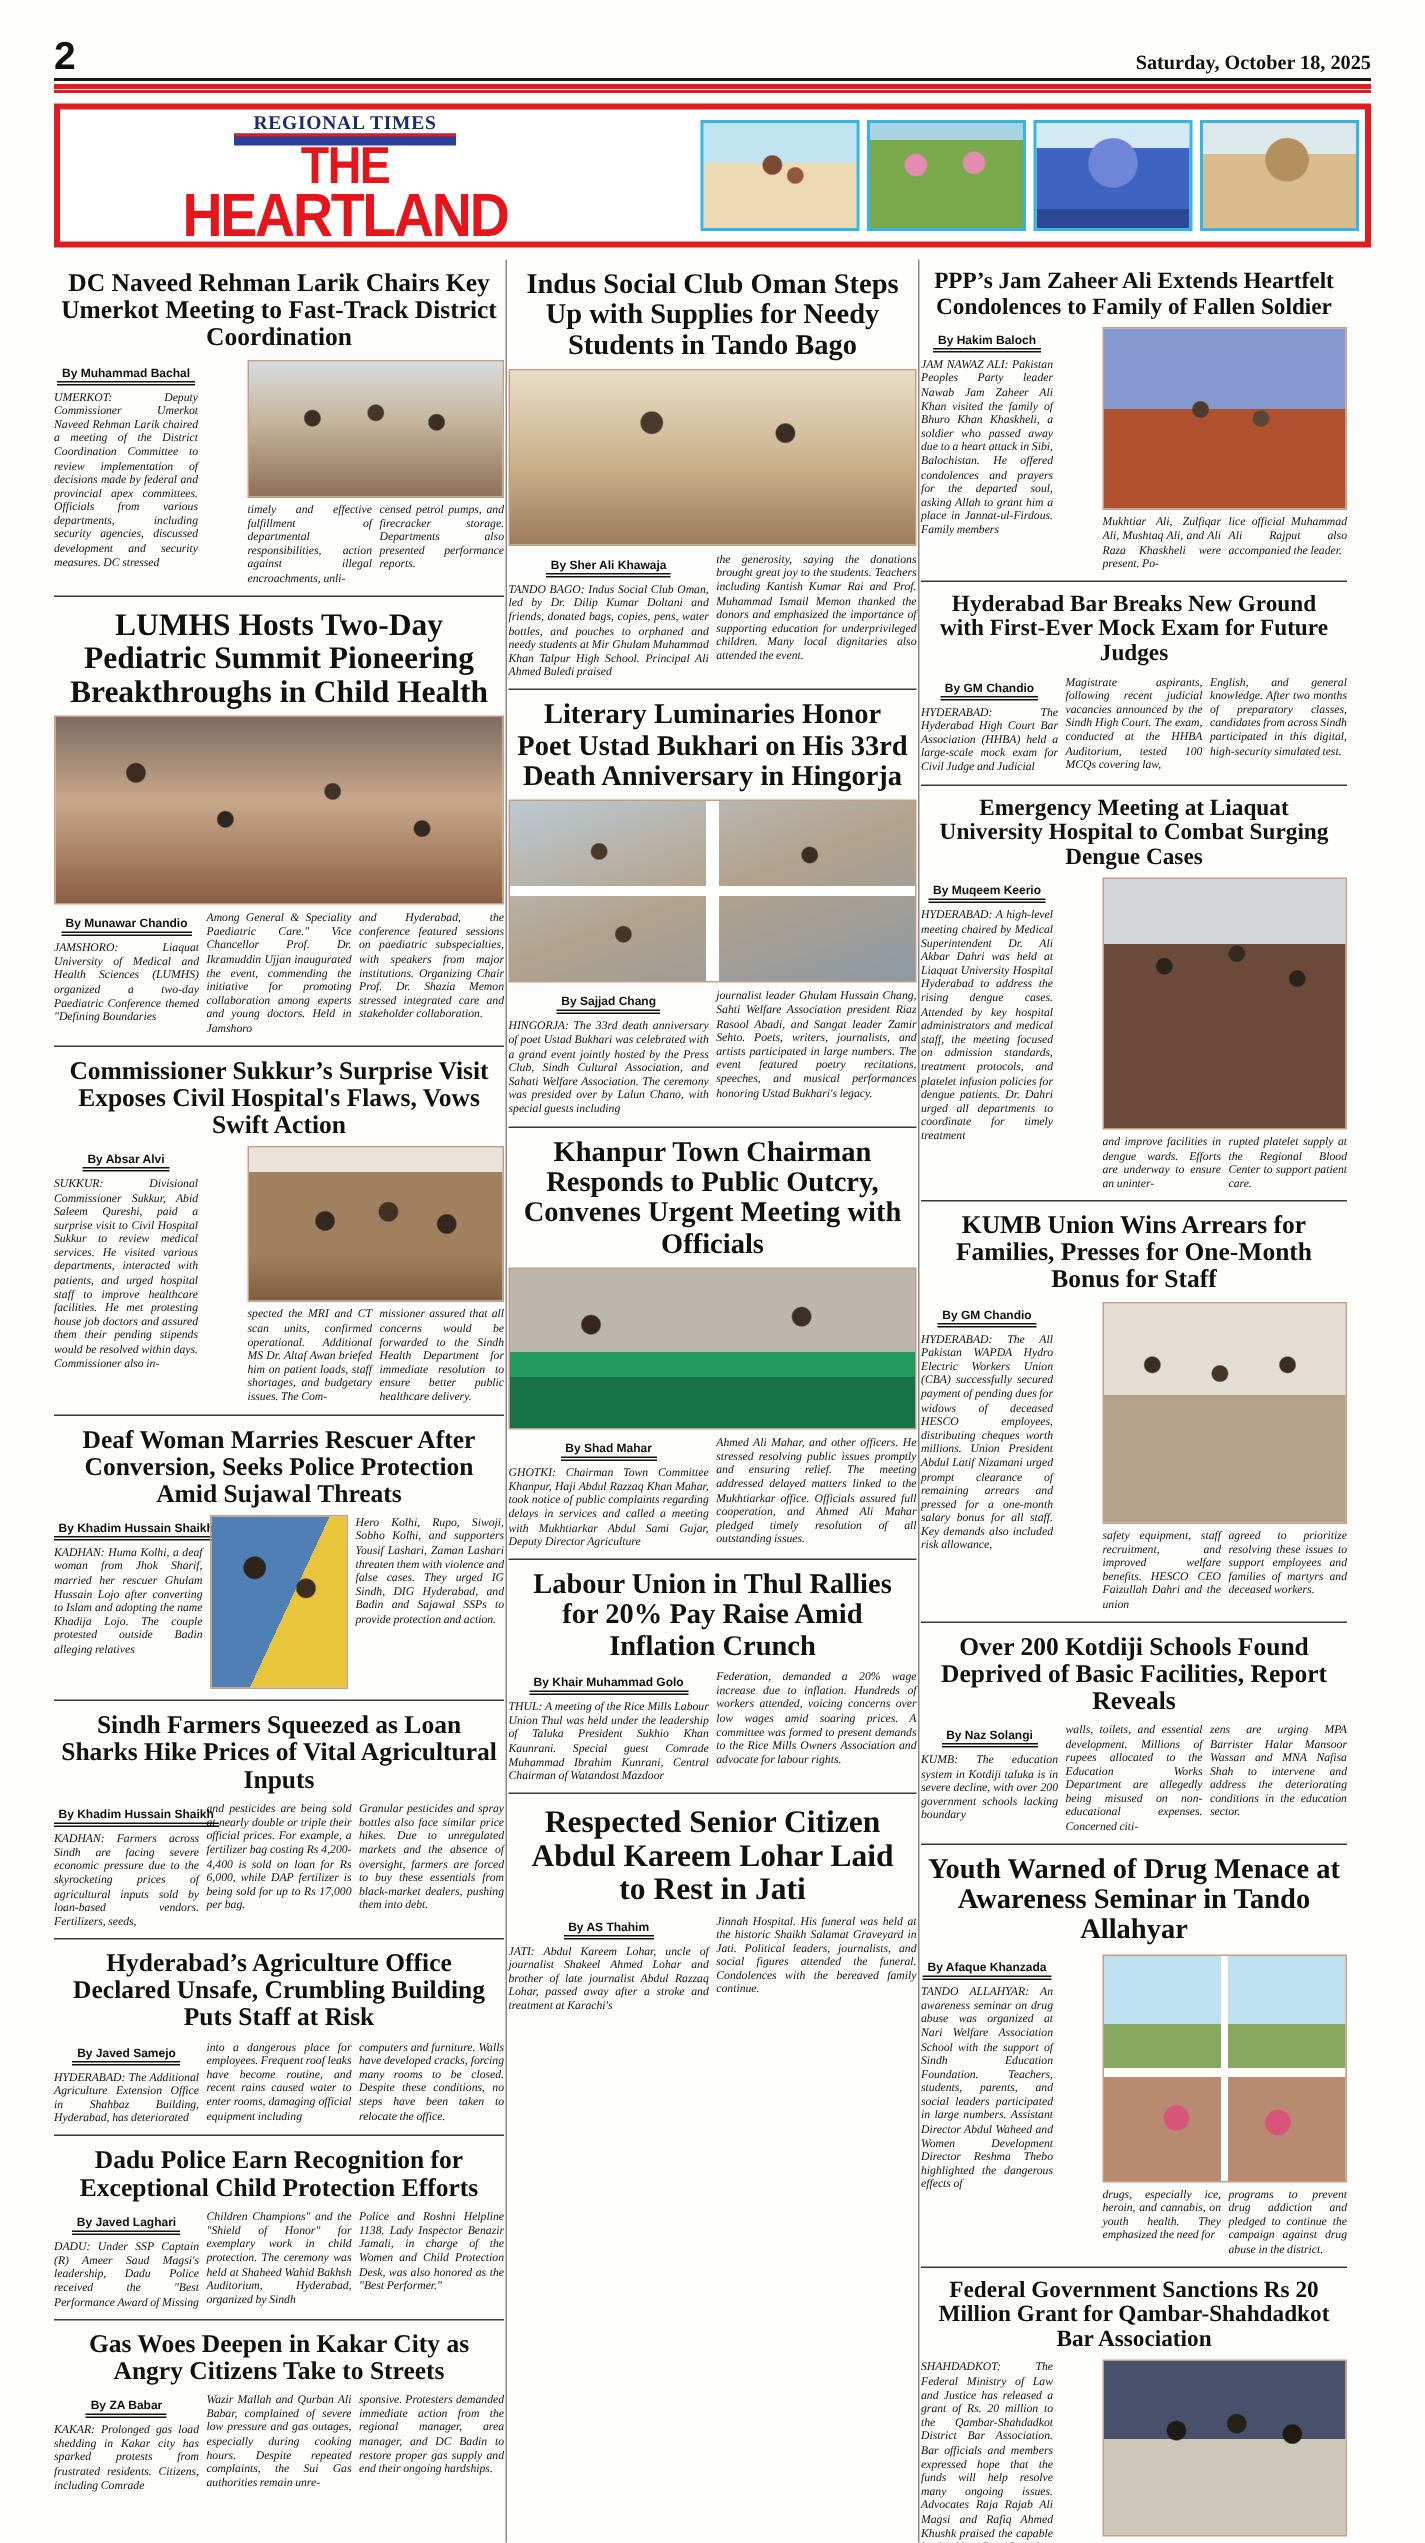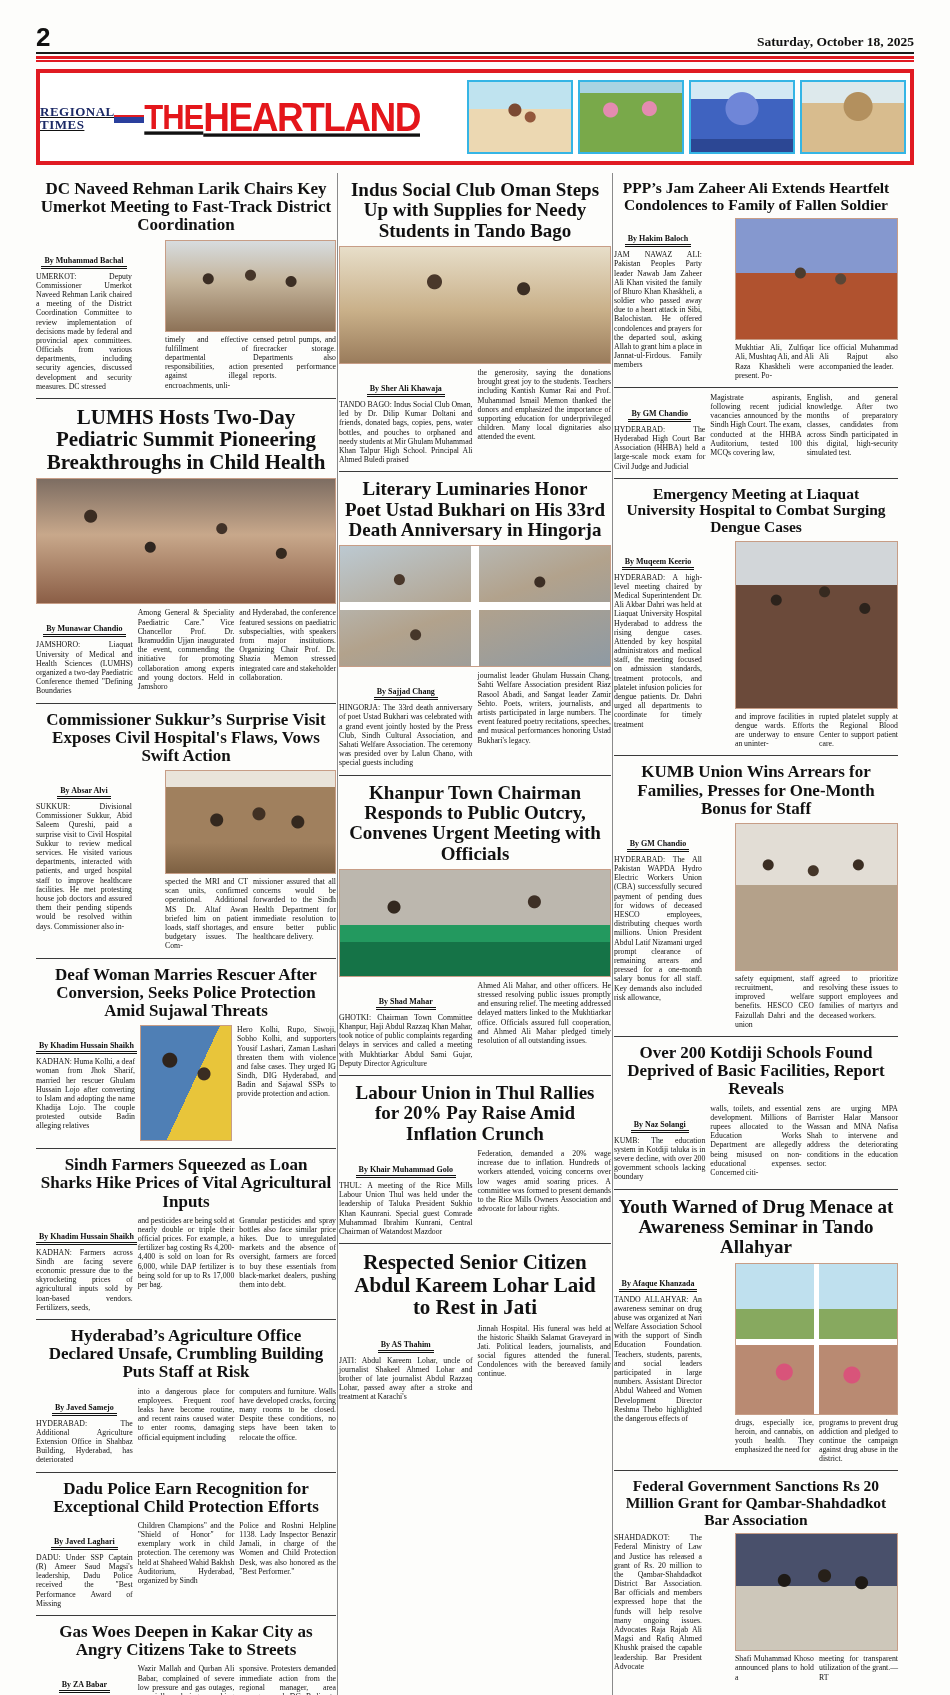--- a/index.html
+++ b/index.html
@@ -8,21 +8,21 @@
   .page{padding:0 36px;}
   
   .topbar{display:flex;justify-content:space-between;align-items:flex-end;padding-top:24px;}
   .pageno{font-size:26px;font-weight:bold;line-height:1;font-family:"Liberation Sans",sans-serif;}
   .date{font-size:13.5px;font-weight:bold;}
   .rule-black{height:2px;background:#1a1a1a;margin-top:2px;}
   .rule-red{height:6px;margin-top:2px;
     background:linear-gradient(#e01b22 0 55%,#fff 55% 70%,#e01b22 70% 100%);}
   
   .masthead{border:4px solid #e01b22;margin-top:7px;height:88px;display:flex;align-items:stretch;background:#fff;}
-  .brandbox{width:380px;display:flex;flex-direction:row;align-items:center;justify-content:flex-start;padding-top:2px;text-decoration:underline;}
+  .brandbox{width:380px;display:flex;flex-direction:column;align-items:center;justify-content:flex-start;padding-top:2px;}
   .brand{font-family:"Liberation Serif",serif;font-weight:bold;font-size:13px;letter-spacing:.5px;color:#1c2a66;line-height:1;}
   .brandbar{width:148px;height:6px;background:#2a3f9d;border-top:2px solid #e01b22;margin-top:1px;}
   .mast-the{font-family:"Liberation Sans",sans-serif;font-weight:bold;font-size:31px;line-height:.92;color:#e4161b;
             letter-spacing:-1px;transform:scaleY(1.12);}
   .mast-main{font-family:"Liberation Sans",sans-serif;font-weight:bold;font-size:37px;line-height:.95;color:#e4161b;
             letter-spacing:-1.5px;transform:scaleY(1.1);}
   .mphotos{margin-left:auto;display:flex;gap:5px;padding:3px 4px;align-items:center;}
   .mphoto{width:106px;height:74px;border:2px solid #35b5e5;box-sizing:border-box;}
   .mp-beach{background:radial-gradient(circle at 45% 40%,#7b4a33 6px,transparent 7px),
             radial-gradient(circle at 60% 50%,#93583c 5px,transparent 6px),
@@ -42,23 +42,23 @@
   .band-mid{width:272px;flex:none;}
   .band-right{width:284px;flex:none;}
   
   .story{padding:5px 0 7px;}
   .story + .story{border-top:1.5px solid #3a3a3a;}
   h2{margin:2px 4px 5px;text-align:center;font-weight:bold;line-height:1.07;font-family:"Liberation Serif",serif;}
   .hl-s{font-size:15.5px;}
   .hl-m{font-size:17px;}
   .hl-l{font-size:19px;}
   .hl-xl{font-size:21px;}
-  .byline{display:table;margin:16px auto 3px;font-family:Liberation Serif, serif;font-weight:bold;font-size:8px;
+  .byline{display:table;margin:4px auto 3px;font-family:Liberation Sans, sans-serif;font-weight:bold;font-size:8px;
           border-bottom:3px double #111;padding:0 3px 1px;white-space:nowrap;}
-  .txt{font-size:7.8px;line-height:1.18;text-align:justify;margin:0;word-spacing:-0.2px;}
+  .txt{font-size:7.8px;line-height:1.18;text-align:justify;margin:0;word-spacing:-0.2px;font-style:italic;}
   .row{display:flex;gap:5px;}
   .c{flex:1;min-width:0;}
   .split{display:flex;gap:5px;}
   .split .first{flex:none;}
   .fw96{width:96px;}
   .fw88{width:88px;}
   .split .rest{flex:1;min-width:0;padding-left:28px;}
   .under{display:flex;gap:5px;margin-top:3px;}
   .photo{box-sizing:border-box;border:1px solid #c79d86;width:100%;}
   .photo-mid{flex:none;}
@@ -331,20 +331,21 @@
             <div class="photo ph-tent" style="height:122px"></div>
             <div class="under">
               <p class="txt c">Mukhtiar Ali, Zulfiqar Ali, Mushtaq Ali, and Ali Raza Khaskheli were present. Po-</p>
               <p class="txt c">lice official Muhammad Ali Rajput also accompanied the leader.</p>
             </div>
           </div>
         </div>
       </article>
 
       <article class="story">
+        <h2 class="hl-s">Hyderabad Bar Breaks New Ground with First-Ever Mock Exam for Future Judges</h2>
         <div class="row">
           <div class="c">
             <div class="byline">By GM Chandio</div>
             <p class="txt">HYDERABAD: The Hyderabad High Court Bar Association (HHBA) held a large-scale mock exam for Civil Judge and Judicial</p>
           </div>
           <p class="txt c">Magistrate aspirants, following recent judicial vacancies announced by the Sindh High Court. The exam, conducted at the HHBA Auditorium, tested 100 MCQs covering law,</p>
           <p class="txt c">English, and general knowledge. After two months of preparatory classes, candidates from across Sindh participated in this digital, high-security simulated test.</p>
         </div>
       </article>
 

